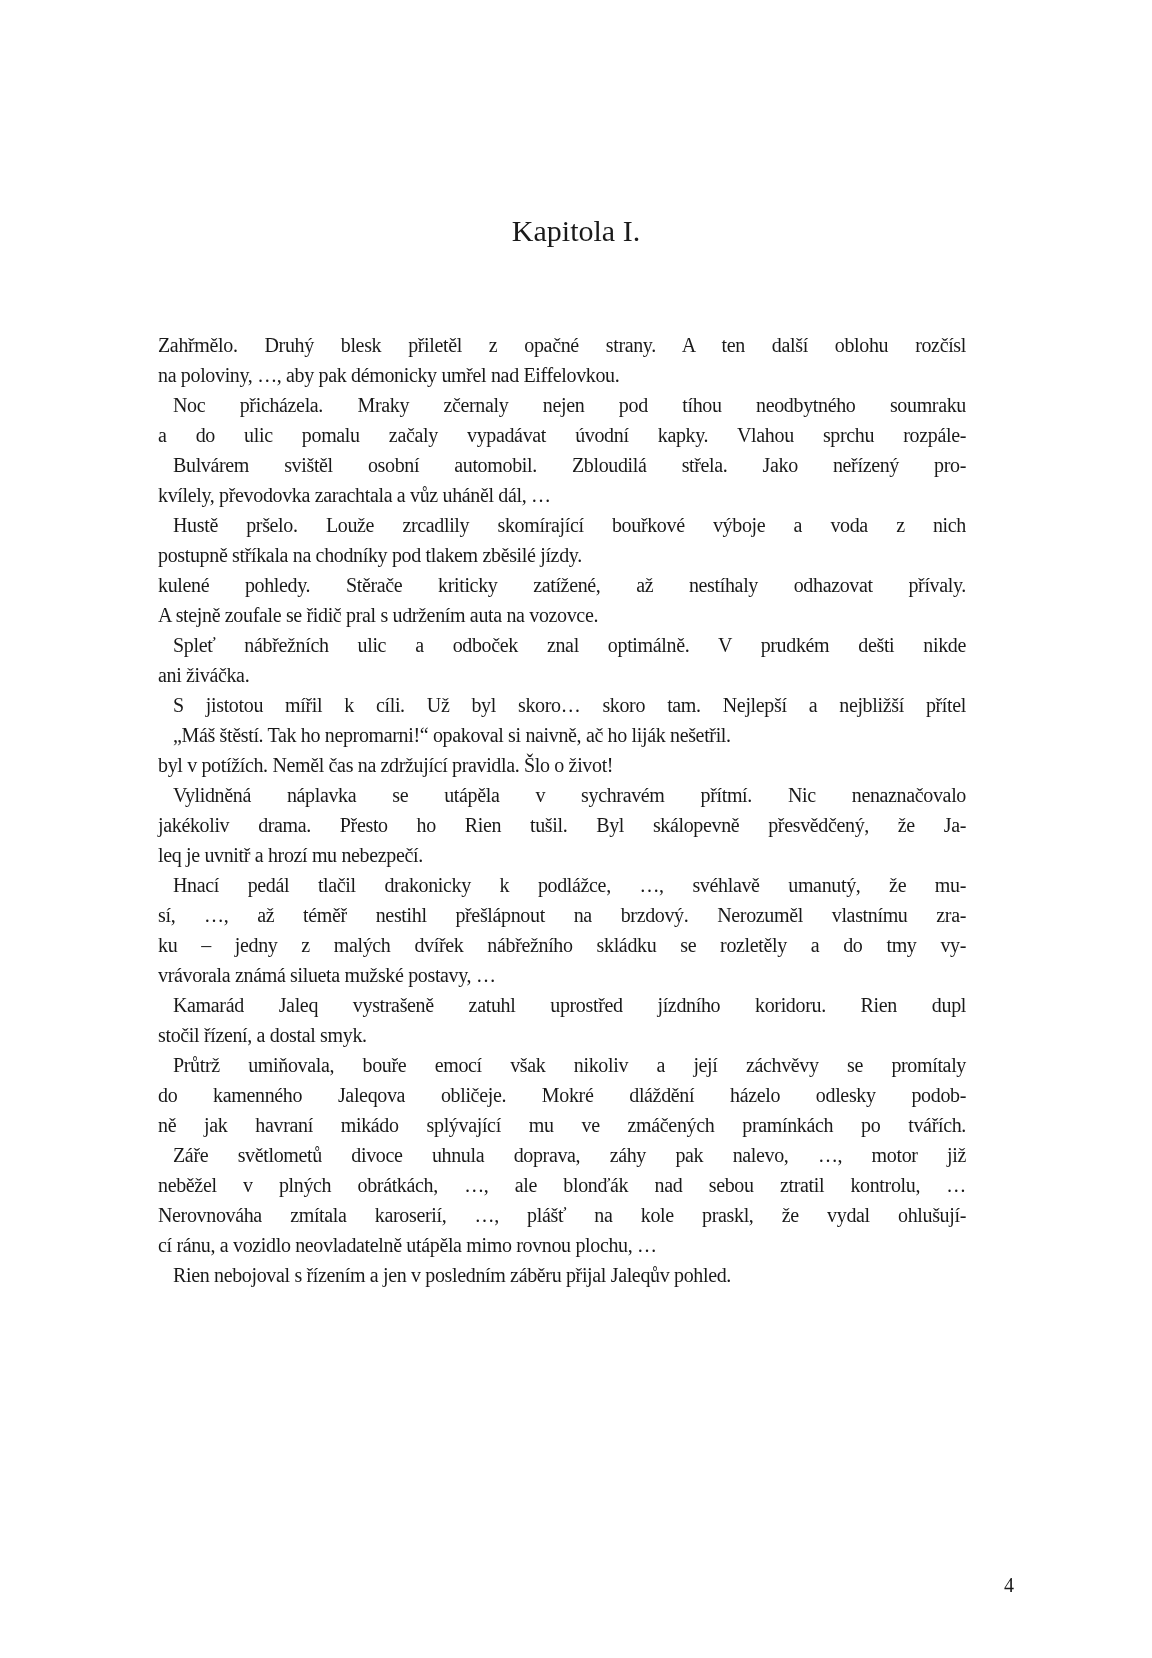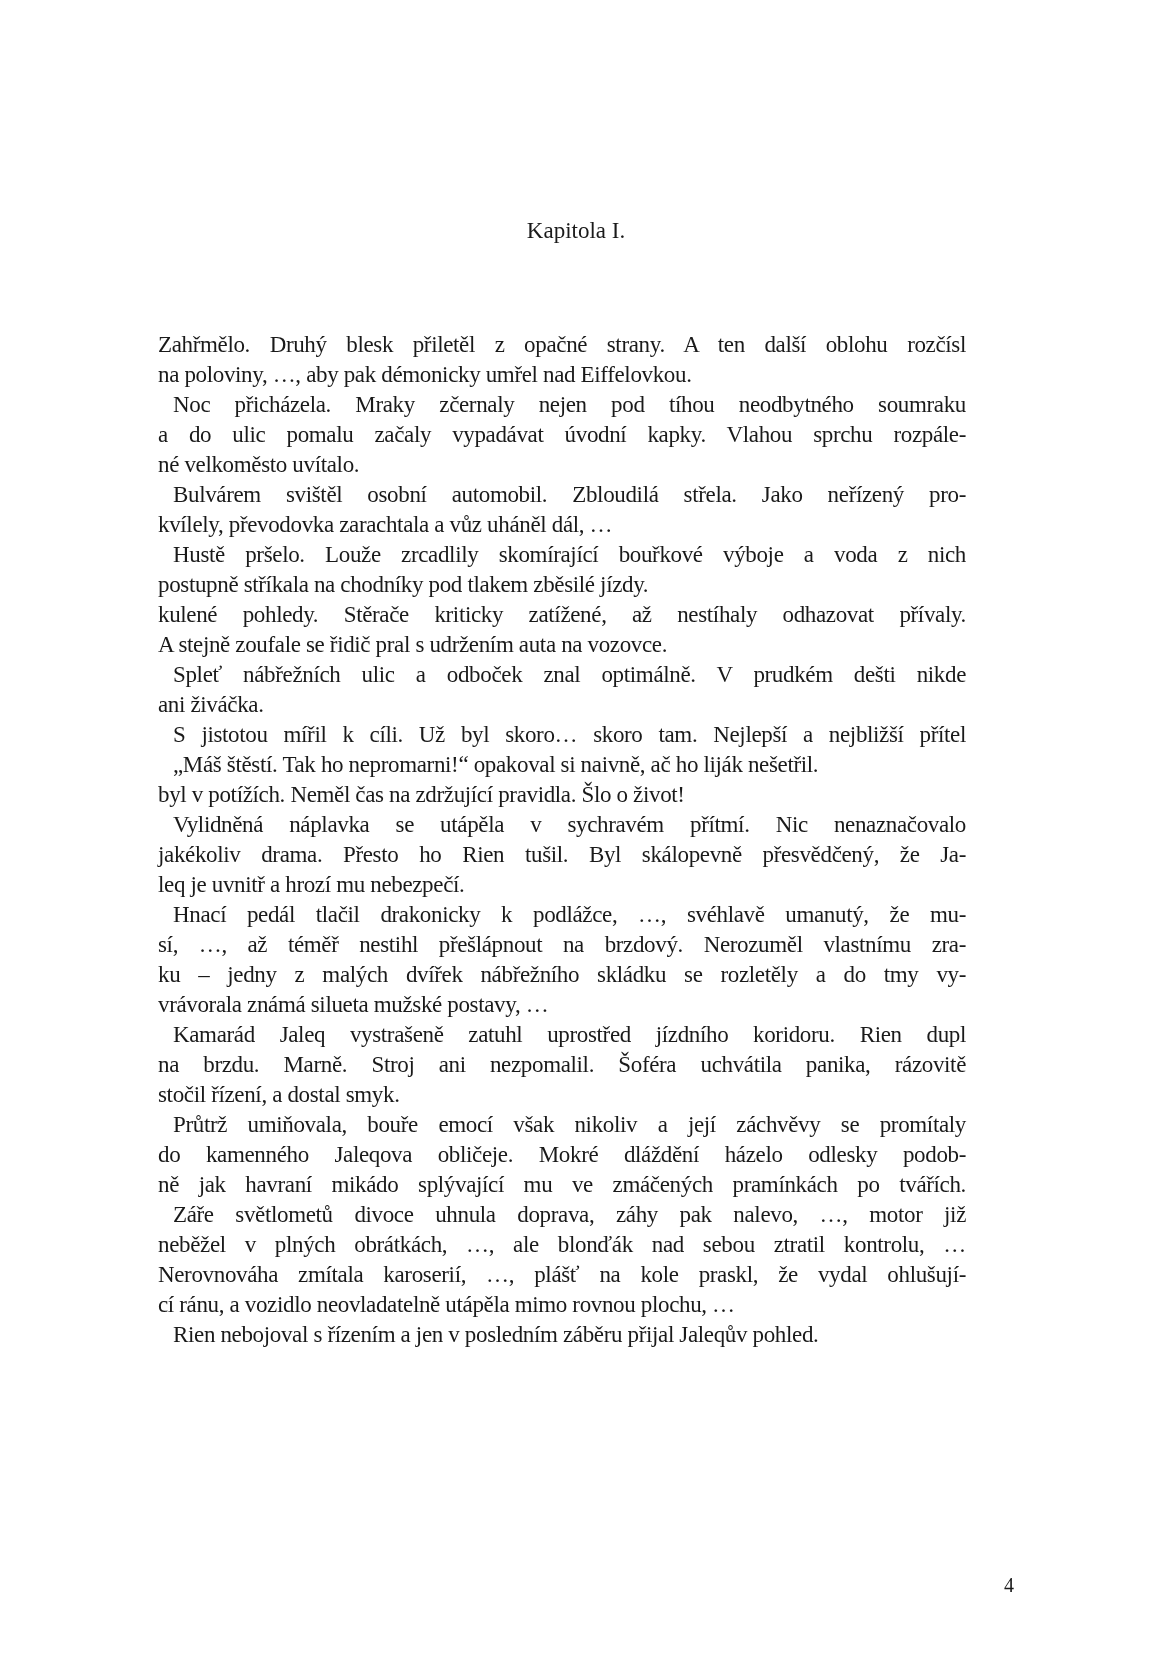--- a/index.html
+++ b/index.html
@@ -21,35 +21,35 @@
       width: 1152px;
       height: 1658px;
       background: #ffffff;
     }
     .chapter-title {
       position: absolute;
       top: 216px;
       left: 0;
       width: 1152px;
       text-align: center;
-      font-size: 23px;
+      font-size: 30px;
       line-height: 30px;
       letter-spacing: 0px;
     }
     .body-text {
       position: absolute;
       top: 330px;
       left: 158px;
       width: 808px;
     }
     .line {
       display: block;
       height: 30px;
       line-height: 30px;
-      font-size: 23px;
+      font-size: 20px;
       white-space: nowrap;
       text-align: justify;
       text-align-last: justify;
       letter-spacing: -0.35px;
     }
     .line.indent {
       padding-left: 15px;
     }
     .line.last {
       text-align-last: left;
@@ -66,41 +66,39 @@
 <body>
 
 <div class="page">
   <div class="chapter-title">Kapitola I.</div>
 
   <div class="body-text" id="body-text">
       <span class="line">Zahřmělo. Druhý blesk přiletěl z opačné strany. A ten další oblohu rozčísl</span>
       <span class="line last">na poloviny, …, aby pak démonicky umřel nad Eiffelovkou.</span>
       <span class="line indent">Noc přicházela. Mraky zčernaly nejen pod tíhou neodbytného soumraku</span>
       <span class="line">a do ulic pomalu začaly vypadávat úvodní kapky. Vlahou sprchu rozpále-</span>
-      <span class="line last">né velkoměsto uvítalo.</span>
       <span class="line indent">Bulvárem svištěl osobní automobil. Zbloudilá střela. Jako neřízený pro-</span>
       <span class="line last">kvílely, převodovka zarachtala a vůz uháněl dál, …</span>
       <span class="line indent">Hustě pršelo. Louže zrcadlily skomírající bouřkové výboje a voda z nich</span>
       <span class="line last">postupně stříkala na chodníky pod tlakem zběsilé jízdy.</span>
       <span class="line">kulené pohledy. Stěrače kriticky zatížené, až nestíhaly odhazovat přívaly.</span>
       <span class="line last">A stejně zoufale se řidič pral s udržením auta na vozovce.</span>
       <span class="line indent">Spleť nábřežních ulic a odboček znal optimálně. V prudkém dešti nikde</span>
       <span class="line last">ani živáčka.</span>
       <span class="line indent">S jistotou mířil k cíli. Už byl skoro… skoro tam. Nejlepší a nejbližší přítel</span>
       <span class="line indent last">„Máš štěstí. Tak ho nepromarni!“ opakoval si naivně, ač ho liják nešetřil.</span>
       <span class="line last">byl v potížích. Neměl čas na zdržující pravidla. Šlo o život!</span>
       <span class="line indent">Vylidněná náplavka se utápěla v sychravém přítmí. Nic nenaznačovalo</span>
       <span class="line">jakékoliv drama. Přesto ho Rien tušil. Byl skálopevně přesvědčený, že Ja-</span>
       <span class="line last">leq je uvnitř a hrozí mu nebezpečí.</span>
       <span class="line indent">Hnací pedál tlačil drakonicky k podlážce, …, svéhlavě umanutý, že mu-</span>
       <span class="line">sí, …, až téměř nestihl přešlápnout na brzdový. Nerozuměl vlastnímu zra-</span>
       <span class="line">ku – jedny z malých dvířek nábřežního skládku se rozletěly a do tmy vy-</span>
       <span class="line last">vrávorala známá silueta mužské postavy, …</span>
       <span class="line indent">Kamarád Jaleq vystrašeně zatuhl uprostřed jízdního koridoru. Rien dupl</span>
-      <span class="line">na brzdu. Marně. Stroj ani nezpomalil. Šoféra uchvátila panika, rázovitě</span>
       <span class="line last">stočil řízení, a dostal smyk.</span>
       <span class="line indent">Průtrž umiňovala, bouře emocí však nikoliv a její záchvěvy se promítaly</span>
       <span class="line">do kamenného Jaleqova obličeje. Mokré dláždění házelo odlesky podob-</span>
       <span class="line">ně jak havraní mikádo splývající mu ve zmáčených pramínkách po tvářích.</span>
       <span class="line indent">Záře světlometů divoce uhnula doprava, záhy pak nalevo, …, motor již</span>
       <span class="line">neběžel v plných obrátkách, …, ale blonďák nad sebou ztratil kontrolu, …</span>
       <span class="line">Nerovnováha zmítala karoserií, …, plášť na kole praskl, že vydal ohlušují-</span>
       <span class="line last">cí ránu, a vozidlo neovladatelně utápěla mimo rovnou plochu, …</span>
       <span class="line indent last">Rien nebojoval s řízením a jen v posledním záběru přijal Jaleqův pohled.</span>
     </div>

